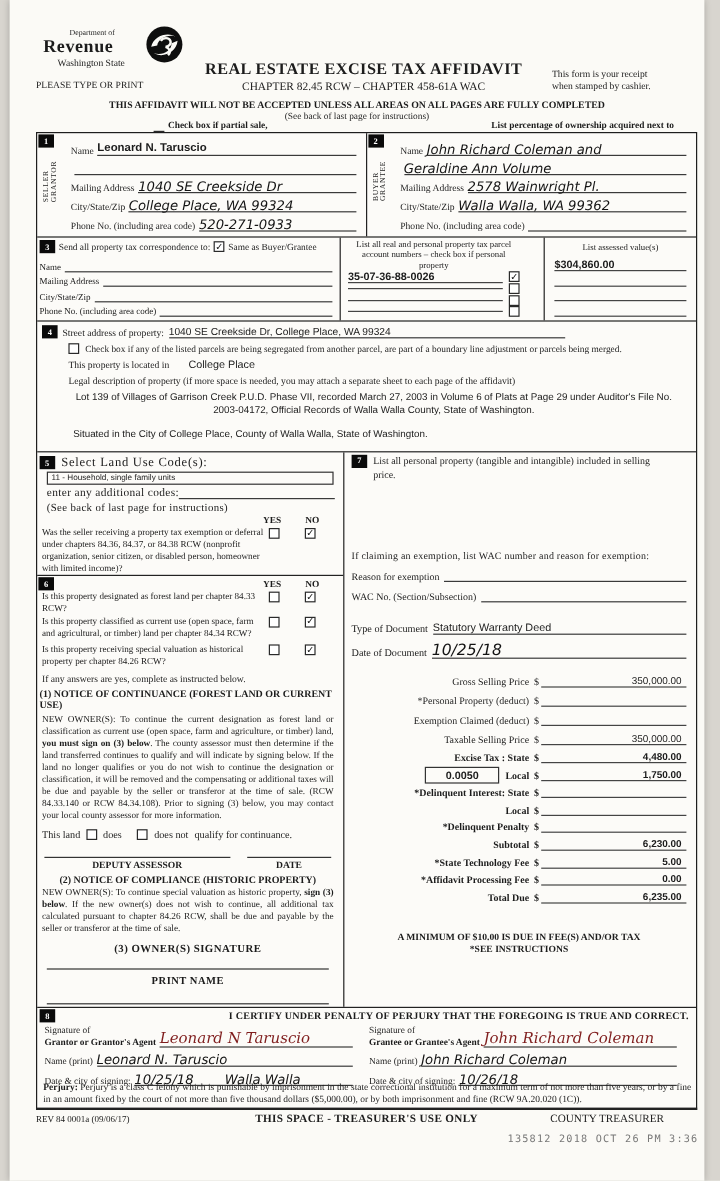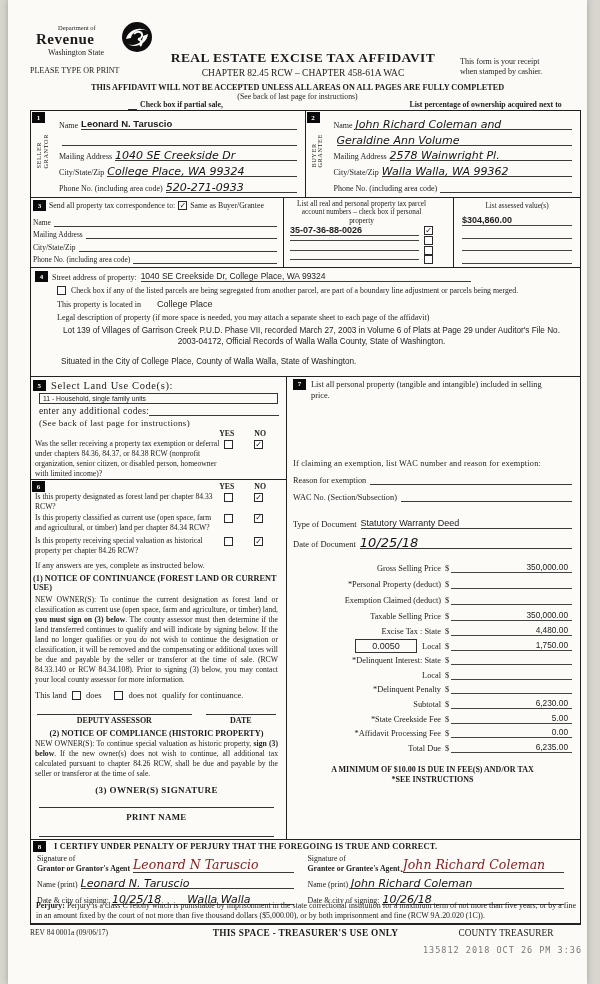--- a/index.html
+++ b/index.html
@@ -115,30 +115,30 @@
   .printname { font-size:8.8px; font-weight:bold; text-align:center; letter-spacing:0.4px; margin-top:4px; }
   
   .sec7head { display:flex; gap:5px; font-size:8.3px; line-height:1.35; }
   .exempt { font-size:8.3px; letter-spacing:0.2px; margin-top:58px; }
   .wrow { display:flex; align-items:flex-end; margin-top:8px; font-size:8.3px; }
   .wrow .ul { flex:1; margin-left:4px; }
   .docrow { display:flex; align-items:flex-end; margin-top:16px; font-size:8.5px; }
   .docrow .ul { flex:1; margin-left:4px; }
   .fees { margin-top:8px; }
   .feerow { display:flex; align-items:flex-end; height:16px; }
-  .feerow.tight { height:14.6px; }
+  .feerow.tight { height:14.6px;font-weight:bold; }
   .feelabel { width:148px; text-align:right; font-size:8.3px; white-space:nowrap; display:flex; justify-content:flex-end; align-items:flex-end; gap:5px; }
   .dollar { font-size:8.3px; margin:0 2px 0 4px; }
   .feeline { flex:1; border-bottom:1px solid #444; text-align:right; font-size:8.3px; font-family:"Liberation Sans",sans-serif; padding-right:4px; }
   .ratebox { border:1.2px solid #333; width:62px; text-align:center; font-size:9px; font-family:"Liberation Sans",sans-serif; padding:1px 0; position:relative; top:2px; }
-  .minnote { text-align:center; font-size:8px; font-weight:bold; margin-top:12px; line-height:1.3; }
+  .minnote { text-align:center; font-size:8px; font-weight:bold; margin-top:23px; line-height:1.3; }
   
   .rowE { border-top:1px solid #222; height:85px; padding:1px 6px 4px 2px; }
   .certrow { display:flex; align-items:center; gap:8px; }
-  .cert { flex:1; text-align:left; font-size:8.4px; font-weight:bold; letter-spacing:0.2px; }
+  .cert { flex:1; text-align:right; font-size:8.4px; font-weight:bold; letter-spacing:0.2px; }
   .sighalves { display:flex; margin-top:2px; }
   .sighalf { width:50%; padding:0 10px 0 4px; }
   .sigl2 { font-size:7.8px; line-height:1.2; }
   .sigrow { display:flex; align-items:flex-end; }
   .sigrow .ul { flex:1; margin-left:3px; }
   .nrow { display:flex; align-items:flex-end; height:16px; font-size:7.8px; }
   .nrow .ul { flex:1; margin-left:3px; }
   
   .perjury { position:absolute; left:28px; top:901px; width:540px; font-size:7.9px; line-height:1.3; text-align:justify; }
   .thickline { position:absolute; left:22px; top:923px; width:551px; border-top:2px solid #222; }
@@ -510,21 +510,21 @@
               <span class="feelabel">*Delinquent Penalty</span>
               <span class="dollar">$</span>
               <span class="feeline"><span></span></span>
             </div>
           <div class="feerow tight">
               <span class="feelabel">Subtotal</span>
               <span class="dollar">$</span>
               <span class="feeline"><span>6,230.00</span></span>
             </div>
           <div class="feerow tight">
-              <span class="feelabel">*State Creekside Fee</span>
+              <span class="feelabel">*State Technology Fee</span>
               <span class="dollar">$</span>
               <span class="feeline"><span>5.00</span></span>
             </div>
           <div class="feerow tight">
               <span class="feelabel">*Affidavit Processing Fee</span>
               <span class="dollar">$</span>
               <span class="feeline"><span>0.00</span></span>
             </div>
           <div class="feerow tight">
               <span class="feelabel">Total Due</span>

